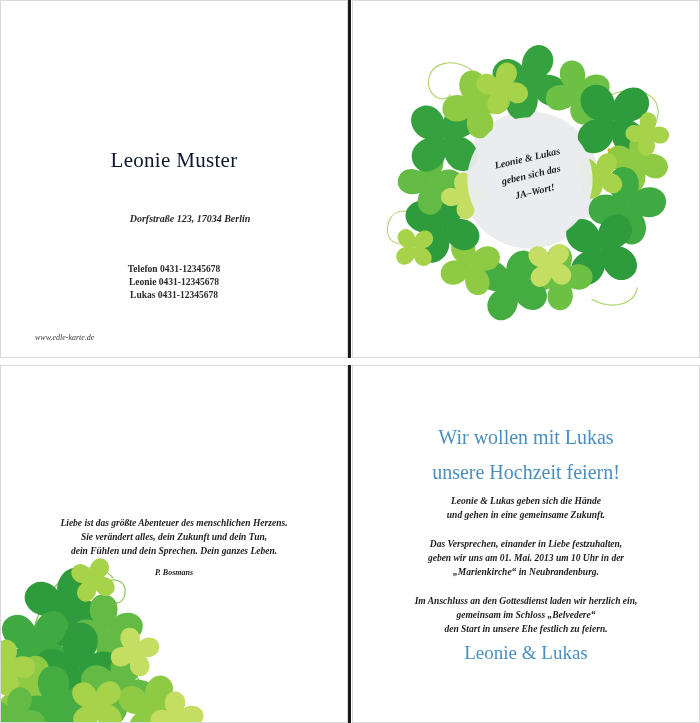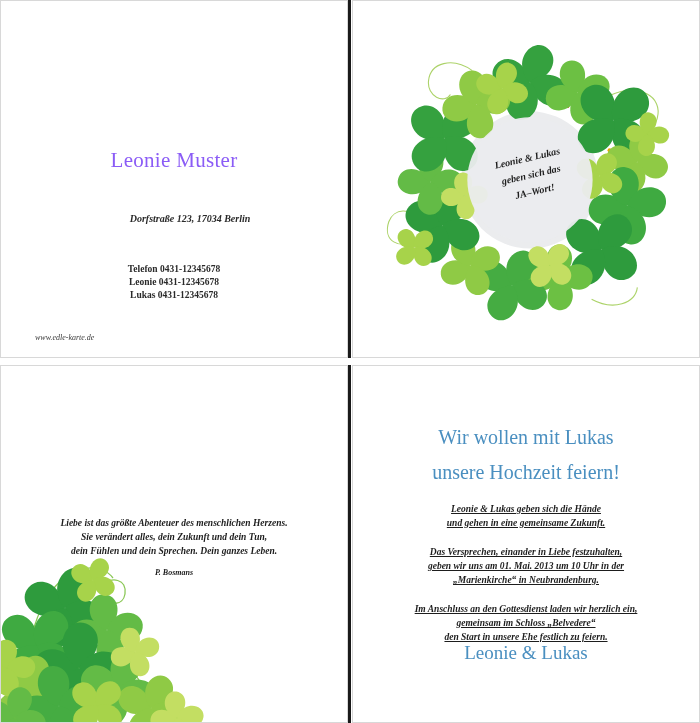--- a/index.html
+++ b/index.html
@@ -44,21 +44,21 @@
     height: 100%;
     background: #1a1a1a;
   }
 
   
   .names {
     position: absolute;
     left: 0; right: 0;
     top: 142px;
     text-align: center;
-    color: #8b5cf6;
+    color: #0f172a;
     font-size: 21px;
     line-height: 34px;
     letter-spacing: .3px;
   }
   .address {
     position: absolute;
     left: 0; right: 0;
     top: 212px;
     text-align: center;
     color: #2a2a2a;
@@ -138,21 +138,21 @@
     position: absolute;
     left: 28px; right: 28px;
     top: 128px;
     text-align: center;
     color: #1d1d1d;
     font-size: 9.5px;
     font-style: italic;
     font-weight: bold;
     line-height: 14px;
   }
-  .invite-body p { margin: 8px 0 15px 0; text-decoration: underline; }
+  .invite-body p { margin: 0 0 15px 0; }
   .invite-signature {
     position: absolute;
     left: 0; right: 0;
     top: 276px;
     text-align: center;
     color: #4a8fc0;
     font-size: 19px;
   }
 </style>
 </head>

